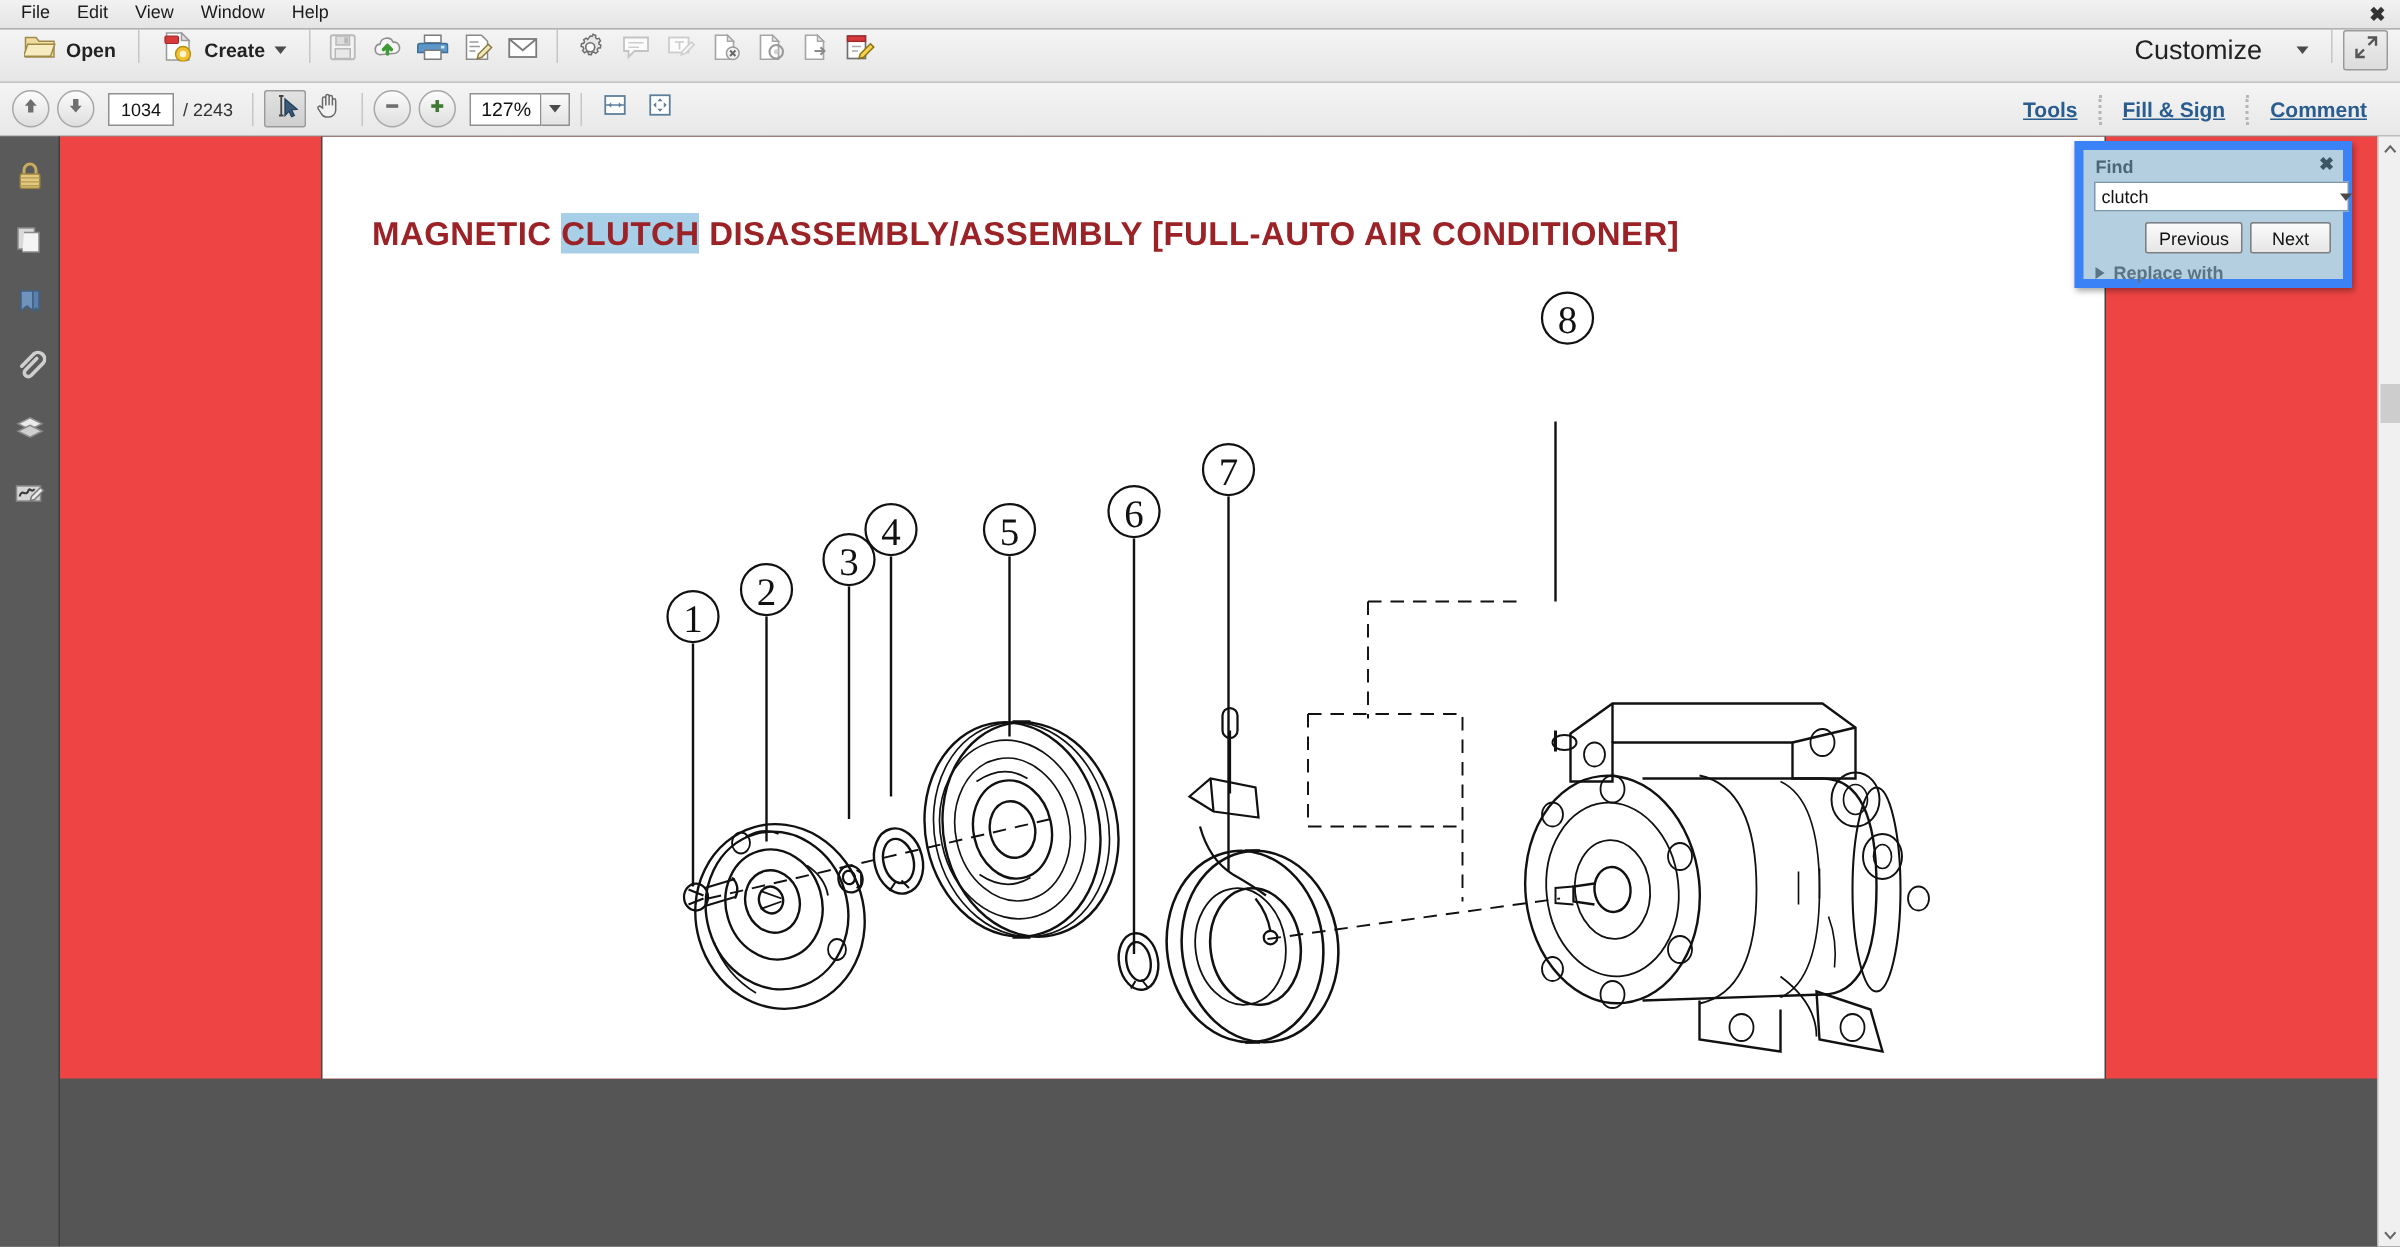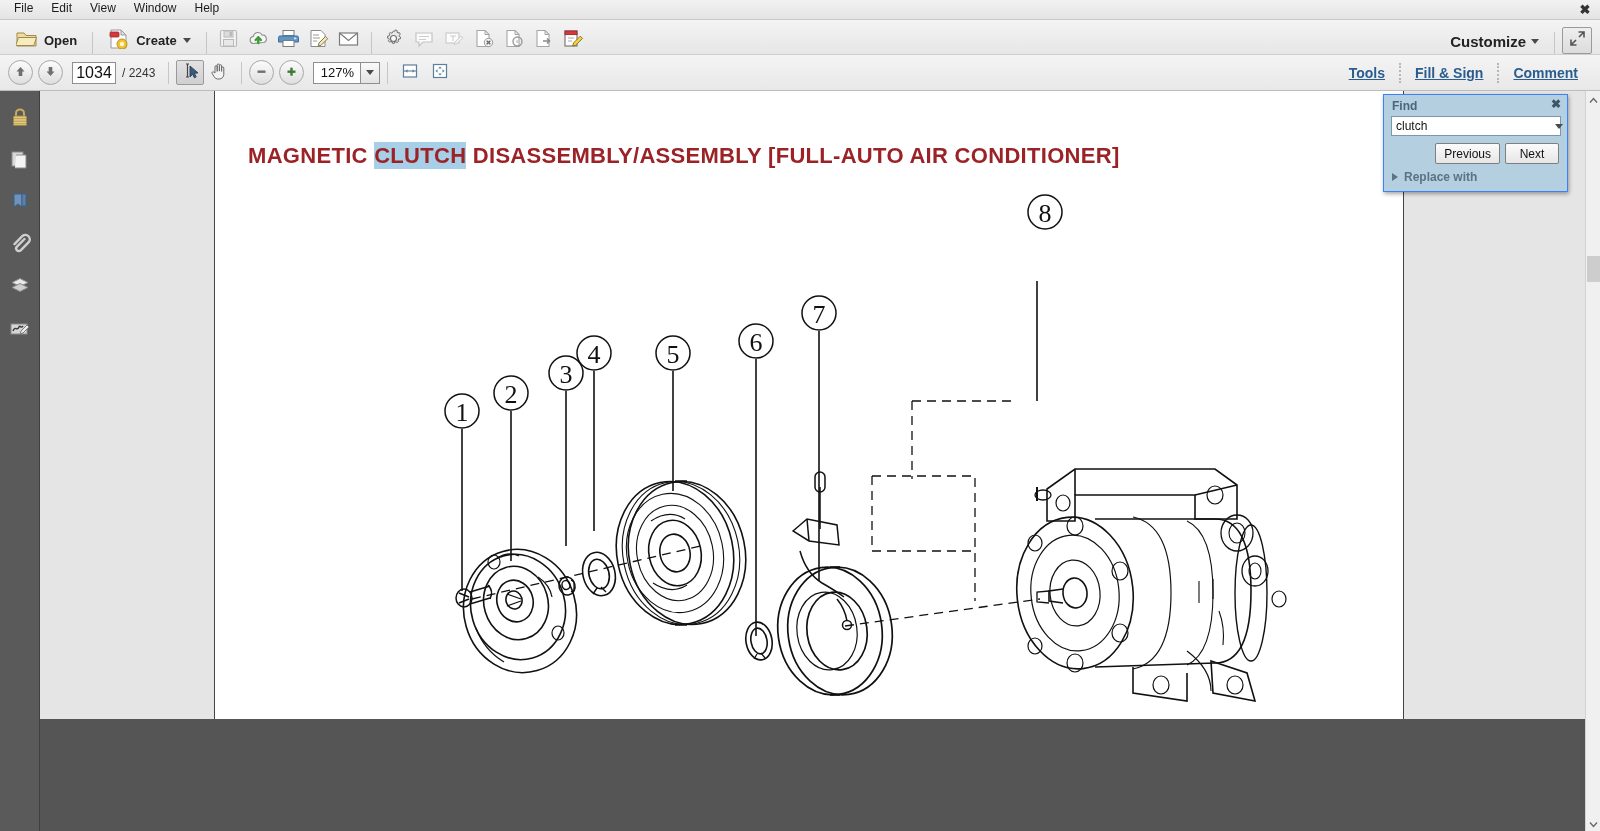--- a/index.html
+++ b/index.html
@@ -34,40 +34,40 @@
   .menu-item {
     font-size: 12px; color: #1b1b1b; padding: 2px 8px; cursor: default;
     line-height: 1;
   }
 
   
   .toolbar1 {
     position: absolute; left: 0; top: 20px; width: 1600px; height: 35px;
     background: linear-gradient(#f4f4f4, #e6e6e6);
     border-bottom: 1px solid #cfcfcf;
-    display: flex; align-items: flex-end; padding: 0 8px;
+    display: flex; align-items: flex-start; padding: 0 8px;
   }
   .tb-btn {
     display: flex; align-items: center; gap: 6px;
     height: 27px; padding: 0 7px; border: 1px solid transparent;
     border-radius: 2px; cursor: pointer;
   }
   .tb-label { font-size: 13px; font-weight: bold; color: #222; }
   .tb-sep {
     width: 1px; height: 22px; background: #c6c6c6; margin: 0 7px;
   }
   .icon-btn {
     width: 30px; height: 27px; display: flex; align-items: center;
     justify-content: center; border: 1px solid transparent;
     border-radius: 2px; cursor: pointer;
   }
   .spacer { flex: 1; }
   .customize {
-    display: flex; align-items: center; gap: 5px; font-size: 15px;
-    color: #222; padding: 0 8px; height: 26px; cursor: pointer; font-weight: bold;
+    display: flex; align-items: center; gap: 23px; font-size: 18px;
+    color: #222; padding: 0 8px; height: 26px; cursor: pointer;
   }
   .caret-dn {
     width: 0; height: 0; border-left: 4px solid transparent;
     border-right: 4px solid transparent; border-top: 5px solid #4a4a4a;
   }
 
   
   .toolbar2 {
     position: absolute; left: 0; top: 55px; width: 1600px; height: 36px;
     background: linear-gradient(#f4f4f4, #e8e8e8);
@@ -76,21 +76,21 @@
   }
   .round-btn {
     width: 25px; height: 25px; border-radius: 50%;
     background: linear-gradient(#fcfcfc, #dedede);
     border: 1px solid #a8a8a8;
     display: flex; align-items: center; justify-content: center;
     cursor: pointer; margin-right: 5px;
   }
   .pagebox {
     width: 44px; height: 22px; border: 1px solid #8f8f8f; background: #fff;
-    font-size: 16px; color: #111; text-align: center; line-height: 20px;
+    font-size: 12px; color: #111; text-align: center; line-height: 20px;
     margin: 0 4px;
   }
   .pagetotal { font-size: 12px; color: #333; margin: 0 6px 0 2px; }
   .tool-toggle {
     width: 28px; height: 25px; display: flex; align-items: center;
     justify-content: center; border: 1px solid #9a9a9a;
     background: linear-gradient(#e2e2e2, #cfcfcf); border-radius: 2px;
     cursor: pointer;
   }
   .zoombox {
@@ -119,21 +119,21 @@
     padding-top: 8px;
   }
   .rail-btn {
     width: 40px; height: 42px; display: flex; align-items: center;
     justify-content: center; cursor: pointer;
   }
 
   
   .viewport {
     position: absolute; left: 40px; top: 91px;
-    width: 1545px; height: 628px; background: #e5e5e5; overflow: hidden;
+    width: 1545px; height: 628px; background: #ef4444; overflow: hidden;
   }
   .page {
     position: absolute; left: 175px; top: 0;
     width: 1188px; height: 770px; background: #ffffff;
     box-shadow: 0 0 0 1px #444;
   }
   .doc-title {
     position: absolute; left: 33px; top: 52px;
     font-size: 22px; font-weight: bold; color: #9b2226;
     letter-spacing: 0.3px; white-space: nowrap;
@@ -149,21 +149,21 @@
     border: 1px solid #c9c9c9; border-bottom: none;
     display: flex;
   }
   .doc-table .c1 { width: 26px; border-right: 1px solid #c9c9c9; }
 
   
   .findpanel {
     position: absolute; right: 32px; top: 94px;
     width: 185px; height: 98px;
     background: #b3cfe0;
-    border: 1px solid #3b82f6;
+    border: 6px solid #3b82f6;
     box-shadow: 1px 2px 4px rgba(0,0,0,0.35);
   }
   .find-title {
     position: absolute; left: 8px; top: 4px;
     font-size: 12px; font-weight: bold; color: #4c6578;
   }
   .find-close {
     position: absolute; right: 6px; top: 3px;
     font-size: 12px; font-weight: bold; color: #3e5566; cursor: pointer;
     line-height: 1;

